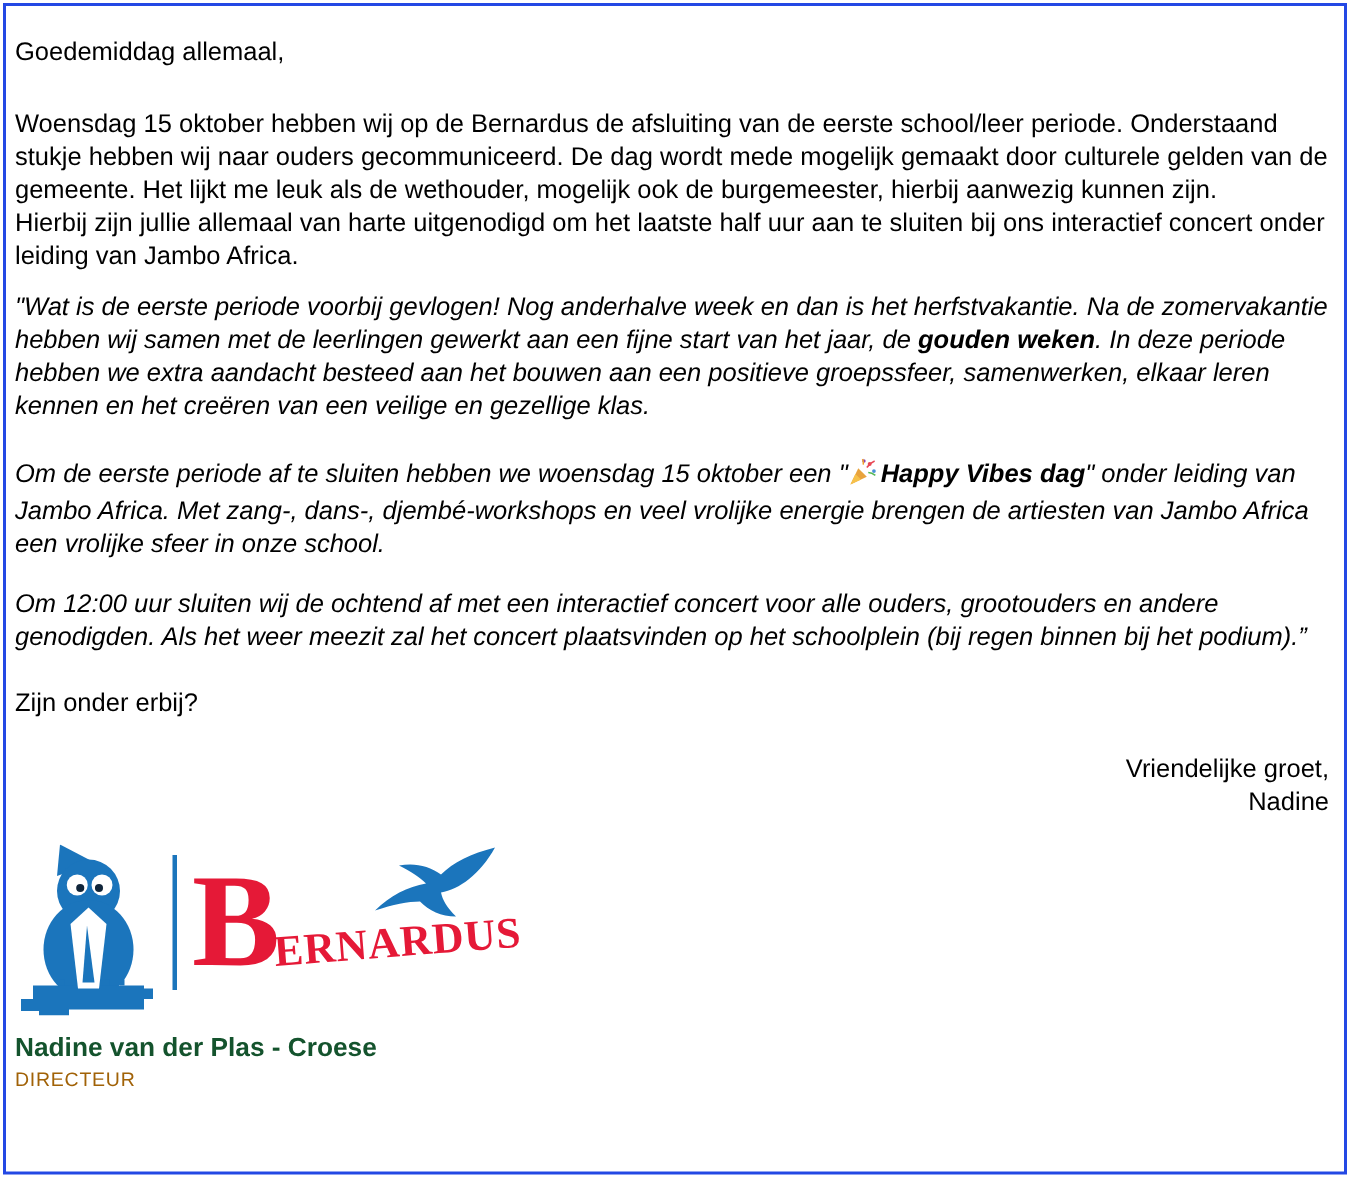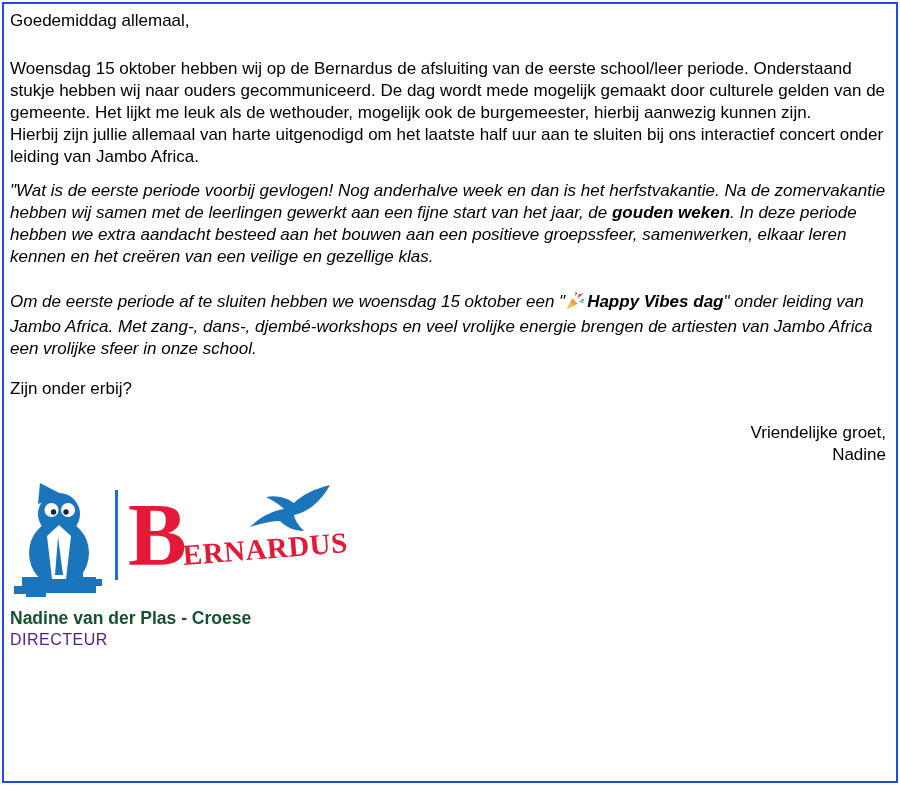--- a/index.html
+++ b/index.html
@@ -2,21 +2,21 @@
 <html><head>
 <meta charset="utf-8">
 <style>
   html, body { margin: 0; padding: 0; background: #ffffff; }
   .page { width: 900px; height: 785px; position: relative; }
   .frame {
     box-sizing: border-box;
     position: absolute; left: 2px; top: 2px;
     width: 896px; height: 781px;
     border: 2px solid #2348e4;
-    padding: 6px 10px 6px 6px;
+    padding: 20px 10px 6px 6px;
     font-family: "Liberation Sans", sans-serif;
     font-size: 17px; line-height: 22px; color: #000000;
     overflow: hidden;
     background: #ffffff;
   }
   p { margin: 0; white-space: pre-line; }
   .i { font-style: italic; }
   b { font-weight: bold; }
   .p-greeting  { margin-bottom: 26px; }
   .p-intro     { margin-bottom: 12px; }
@@ -39,21 +39,21 @@
   }
   .brand-rest {
     position: absolute; left: 174px; top: 58px;
     font-family: "Liberation Serif", serif; font-weight: 700;
     font-size: 29px; line-height: 1; letter-spacing: 0.5px; color: #e51937;
     transform: rotate(-4.5deg); transform-origin: 0 100%;
   }
   .bird-svg { position: absolute; left: 238px; top: -2px; }
 
   .sig-name { font-weight: 700; font-size: 17.5px; line-height: 22px; color: #14532d; }
-  .sig-title { font-size: 16px; line-height: 22px; color: #4c1d95; letter-spacing: 0.5px; }
+  .sig-title { font-size: 13px; line-height: 22px; color: #a16207; letter-spacing: 0.5px; }
 </style>
 </head>
 <body>
 
 <div class="page">
   <div class="frame">
 
     <p class="p-greeting">Goedemiddag allemaal,</p>
 
     <p class="p-intro">Woensdag 15 oktober hebben wij op de Bernardus de afsluiting van de eerste school/leer periode. Onderstaand stukje hebben wij naar ouders gecommuniceerd. De dag wordt mede mogelijk gemaakt door culturele gelden van de gemeente. Het lijkt me leuk als de wethouder, mogelijk ook de burgemeester, hierbij aanwezig kunnen zijn.
@@ -66,20 +66,21 @@
             <polygon points="1,19 6.5,7.5 12.5,13.5" fill="#e8a33d"></polygon>
             <polygon points="1,19 4.5,11.5 8.5,15.5" fill="#f6c14a"></polygon>
             <circle cx="14.5" cy="4.5" r="1.4" fill="#e84855"></circle>
             <circle cx="17.5" cy="9.5" r="1.3" fill="#4a90d9"></circle>
             <circle cx="10.5" cy="2.5" r="1.2" fill="#8e44ad"></circle>
             <path d="M12.5,7 Q14.5,4 18,2.5" stroke="#e84855" stroke-width="1.1" fill="none"></path>
             <path d="M13.5,10.5 Q16,10.5 18.5,12.5" stroke="#58b957" stroke-width="1.1" fill="none"></path>
             <path d="M10,5 Q10.5,3.5 9.5,1" stroke="#f0a02c" stroke-width="1.1" fill="none"></path>
           </svg></span><b>Happy Vibes dag</b><span>" onder leiding van Jambo Africa. Met zang-, dans-, djembé-workshops en veel vrolijke energie brengen de artiesten van Jambo Africa een vrolijke sfeer in onze school.</span></p>
 
+    <p class="i p-q4">Om 12:00 uur sluiten wij de ochtend af met een interactief concert voor alle ouders, grootouders en andere genodigden. Als het weer meezit zal het concert plaatsvinden op het schoolplein (bij regen binnen bij het podium).”</p>
 
     <p class="p-question">Zijn onder erbij?</p>
 
     <p class="p-closing">Vriendelijke groet,
 Nadine</p>
 
     <div class="logo">
       <svg class="owl-svg" width="97" height="114" viewBox="0 0 97 114">
         <g fill="#1b75bc">
           <polygon points="30,0 53,12 28,21"></polygon>

